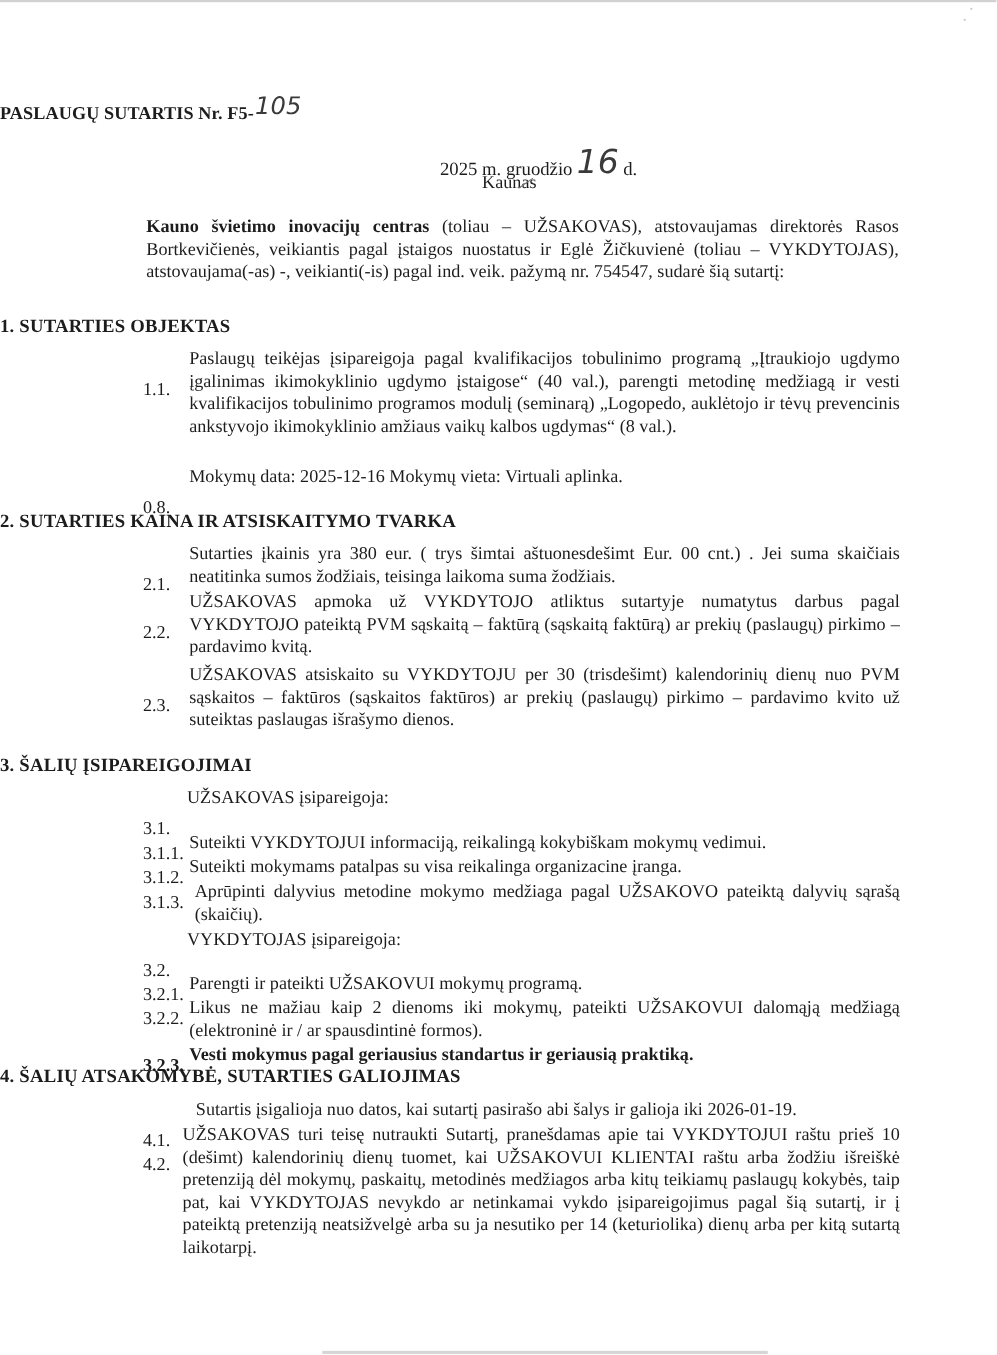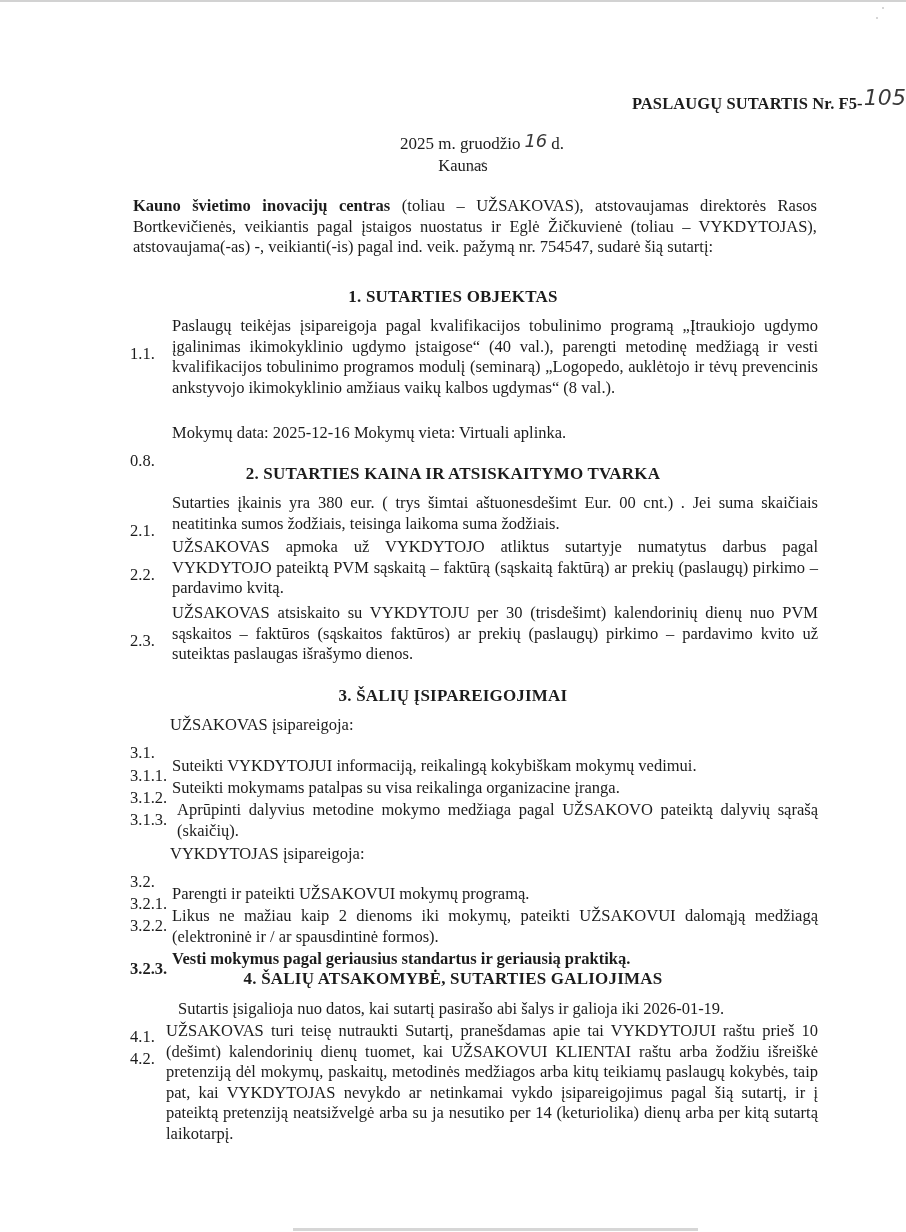--- a/index.html
+++ b/index.html
@@ -7,40 +7,40 @@
     width: 906px; height: 1232px; overflow: hidden;
     background: #ffffff; position: relative;
     font-family: "Liberation Serif", serif;
     color: #1c1c1c;
   }
   .top-edge { position: absolute; left: 0; top: 0; width: 906px; height: 2px; background: #d2d2d2; }
   .bottom-edge { position: absolute; left: 293px; top: 1228px; width: 405px; height: 3px; background: #d6d6d6; }
   .speck { position: absolute; width: 2px; height: 2px; background: #c8c8c8; border-radius: 1px; }
 
   .title {
-    position: absolute; top: 89px; left: 0; width: 906px; text-align: right;
+    position: absolute; top: 89px; left: 0; width: 906px; text-align: left;
     font-weight: bold; font-size: 16.5px; letter-spacing: 0.1px;
   }
   .title .hw-num {
     font-family: "DejaVu Sans", sans-serif; font-weight: normal; font-style: italic;
     font-size: 22px; color: #3a3a3a; position: relative; top: -4px; margin-left: 1px;
   }
   .date-line { position: absolute; top: 132px; left: 400px; font-size: 17px; }
   .date-line .hw-day {
-    font-family: "DejaVu Sans", sans-serif; font-style: italic; font-size: 18px; color: #3a3a3a;
+    font-family: "DejaVu Sans", sans-serif; font-style: italic; font-size: 30px; color: #3a3a3a;
     display: inline-block; margin: 0 4px; position: relative; top: -2px;
   }
   .city { position: absolute; top: 156px; left: 0; width: 926px; text-align: center; font-size: 16.5px; }
   .city-tick { position: absolute; left: 470px; top: 166px; width: 16px; height: 1px; background: #777; transform: rotate(-35deg); }
 
   .content { position: absolute; left: 133px; width: 684px; font-size: 16.5px; line-height: 20.5px; }
   .intro { top: 196px; text-align: justify; }
   .intro b { font-weight: bold; margin-top: 32px; }
 
-  .sec-title { position: absolute; left: 0; width: 906px; text-align: center; font-weight: bold; font-size: 17px; letter-spacing: 0.2px; }
+  .sec-title { position: absolute; left: 0; width: 906px; text-align: left; font-weight: bold; font-size: 17px; letter-spacing: 0.2px; }
 
   .clause { position: absolute; left: 130px; width: 688px; font-size: 16.5px; line-height: 20.5px; }
   .clause .num { position: absolute; left: 0; top: 0; margin-top: 28px; }
   .clause .txt { margin-left: 42px; text-align: justify; text-align-last: left; }
   .clause.sub .txt { margin-left: 42px; margin-top: 18px; }
 </style>
 </head>
 <body>
 
 <div class="top-edge"></div>

